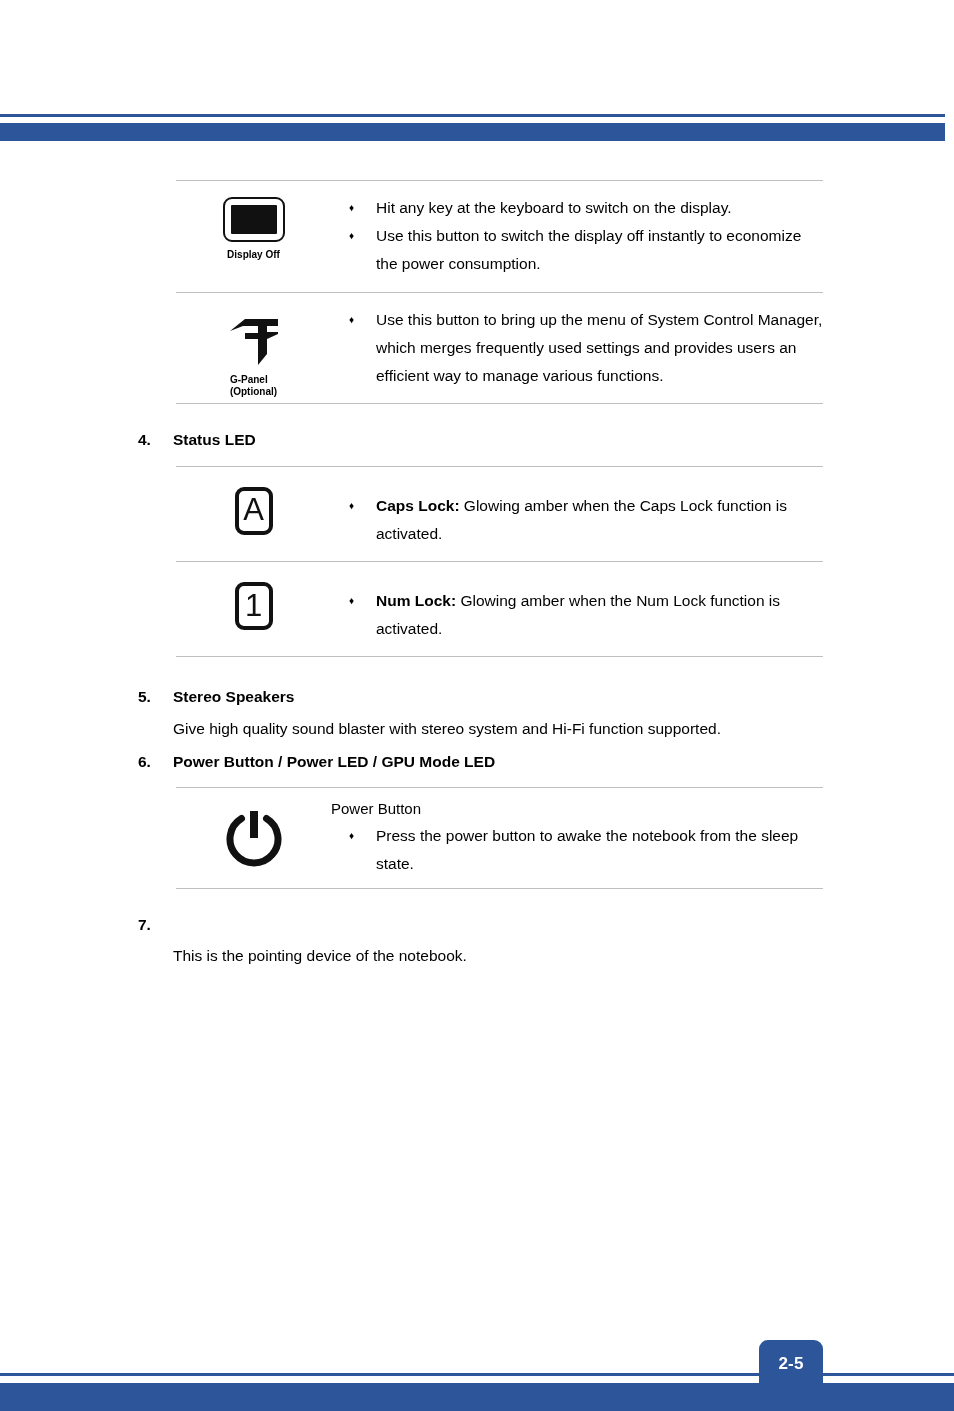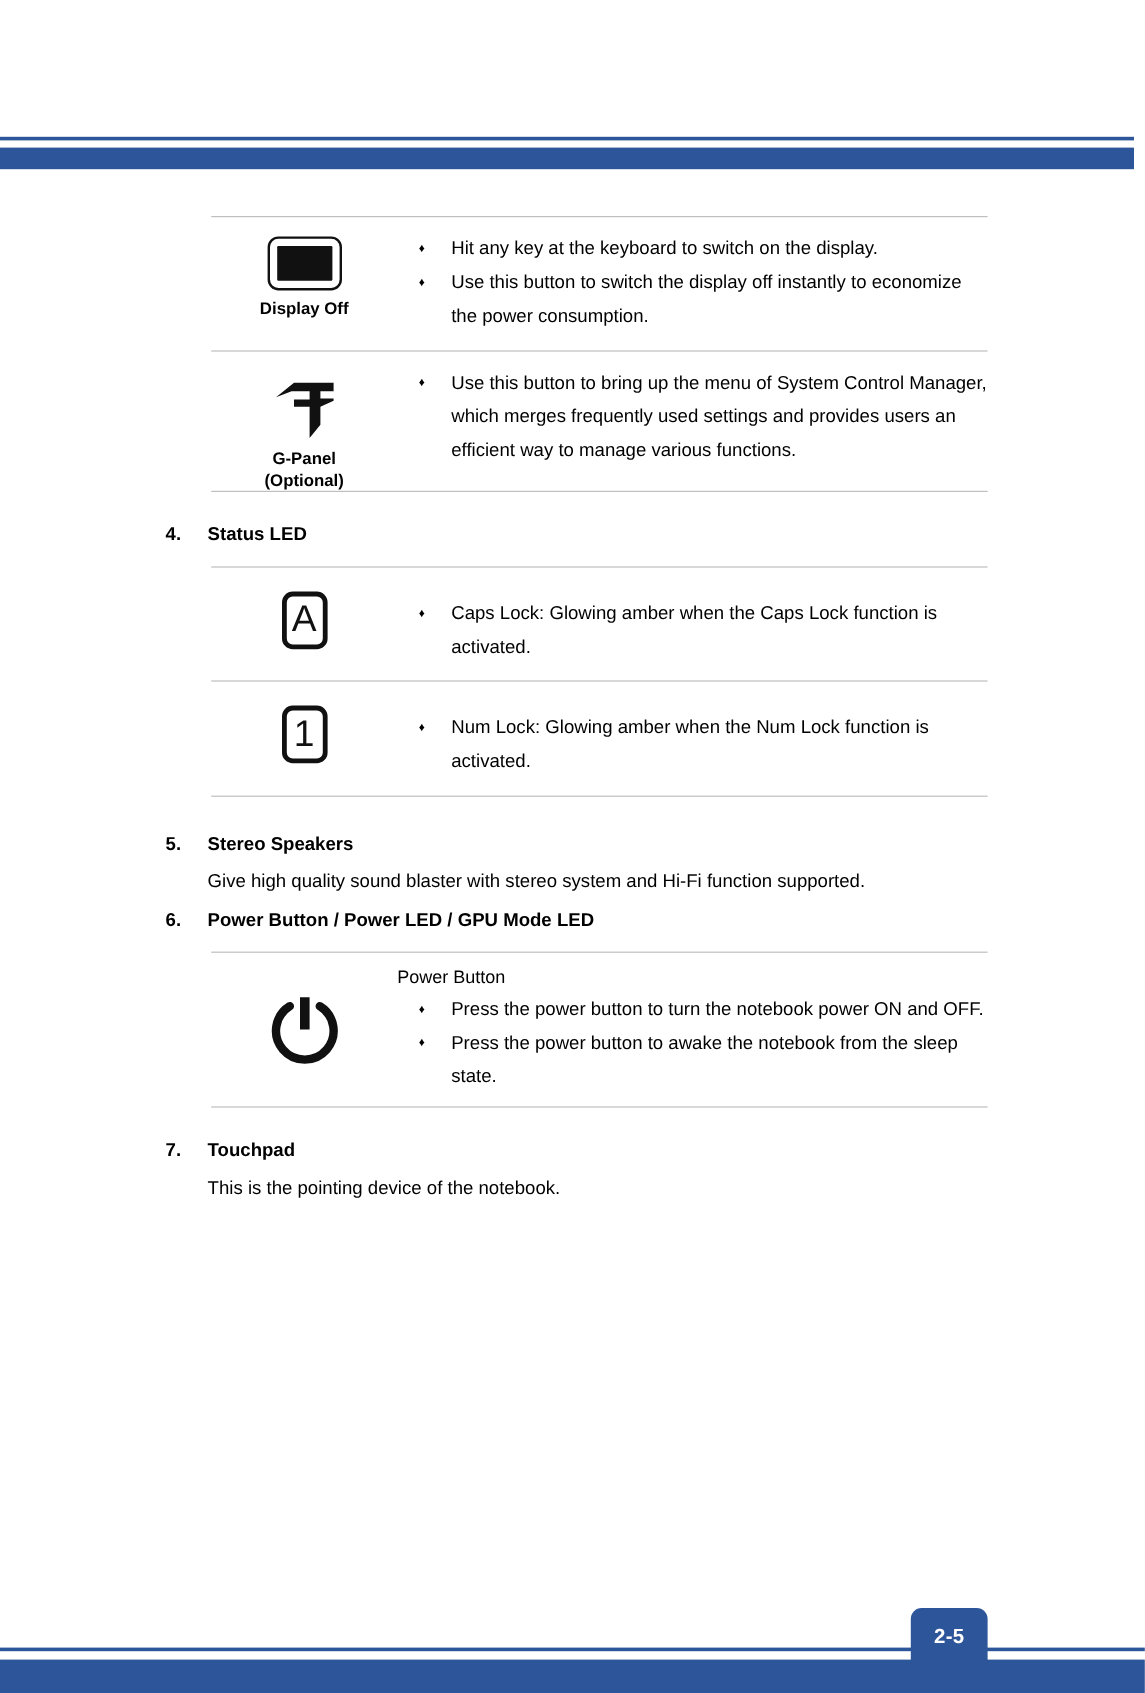--- a/index.html
+++ b/index.html
@@ -98,24 +98,24 @@
   }
   .cell-icon.mid {
     justify-content: center;
     align-items: center;
   }
   .cell-text {
     flex: 1 1 auto;
     padding: 13px 0 13px 0;
   }
   .icon-caption {
-    font-size: 14px;
+    font-size: 10px;
     font-weight: bold;
     line-height: 1.28;
-    text-align: center;
+    text-align: left;
     margin-top: 7px;
   }
 
   
   ul.blist {
     list-style: none;
     margin: 0;
     padding: 0;
   }
   ul.blist li {
@@ -127,21 +127,21 @@
   }
   ul.blist li::before {
     content: "\2666";
     position: absolute;
     left: 18px;
     top: 0;
     font-size: 10px;
     line-height: 2.85;
     color: #000;
   }
-  ul.blist li b { font-weight: normal; }
+  ul.blist li b { font-weight: bold; }
 
   .sub-head {
     font-size: 15px;
     font-weight: normal;
     line-height: 1.5;
     padding-left: 0;
     margin: 0 0 1px 0;
   }
 
   
@@ -339,32 +339,30 @@
     <div class="trow rowline rowline-last">
       <div class="cell-icon mid" style="align-self:center;padding-top:0;">
         <svg class="ico-power" viewBox="0 0 60 64">
           <path d="M30 5 L30 32" stroke="#111" stroke-width="8" stroke-linecap="butt" fill="none"></path>
           <path d="M17.5 12.5 A24 24 0 1 0 42.5 12.5" stroke="#111" stroke-width="7" fill="none" stroke-linecap="round"></path>
         </svg>
       </div>
       <div class="cell-text" style="padding-top:10px;padding-bottom:10px;">
         <div class="sub-head">Power Button</div>
         <ul class="blist">
-          <li>Press the power button to turn the notebook power ON and OFF.</li>
           <li>Press the power button to awake the notebook from the sleep state.</li>
         </ul>
       </div>
     </div>
   </div>
 
   <div class="sp-26"></div>
 
   <div class="num-heading">
     <span class="num">7.</span>
-    <span class="ttl">Touchpad</span>
   </div>
   <div class="sp-12"></div>
   <p class="plain-para">This is the pointing device of the notebook.</p>
 
 </div>
 
 <div id="footer-band">
   <div id="footer-rule"></div>
   <div id="footer-tab">
     <span id="footer-page-number">2-5</span>

